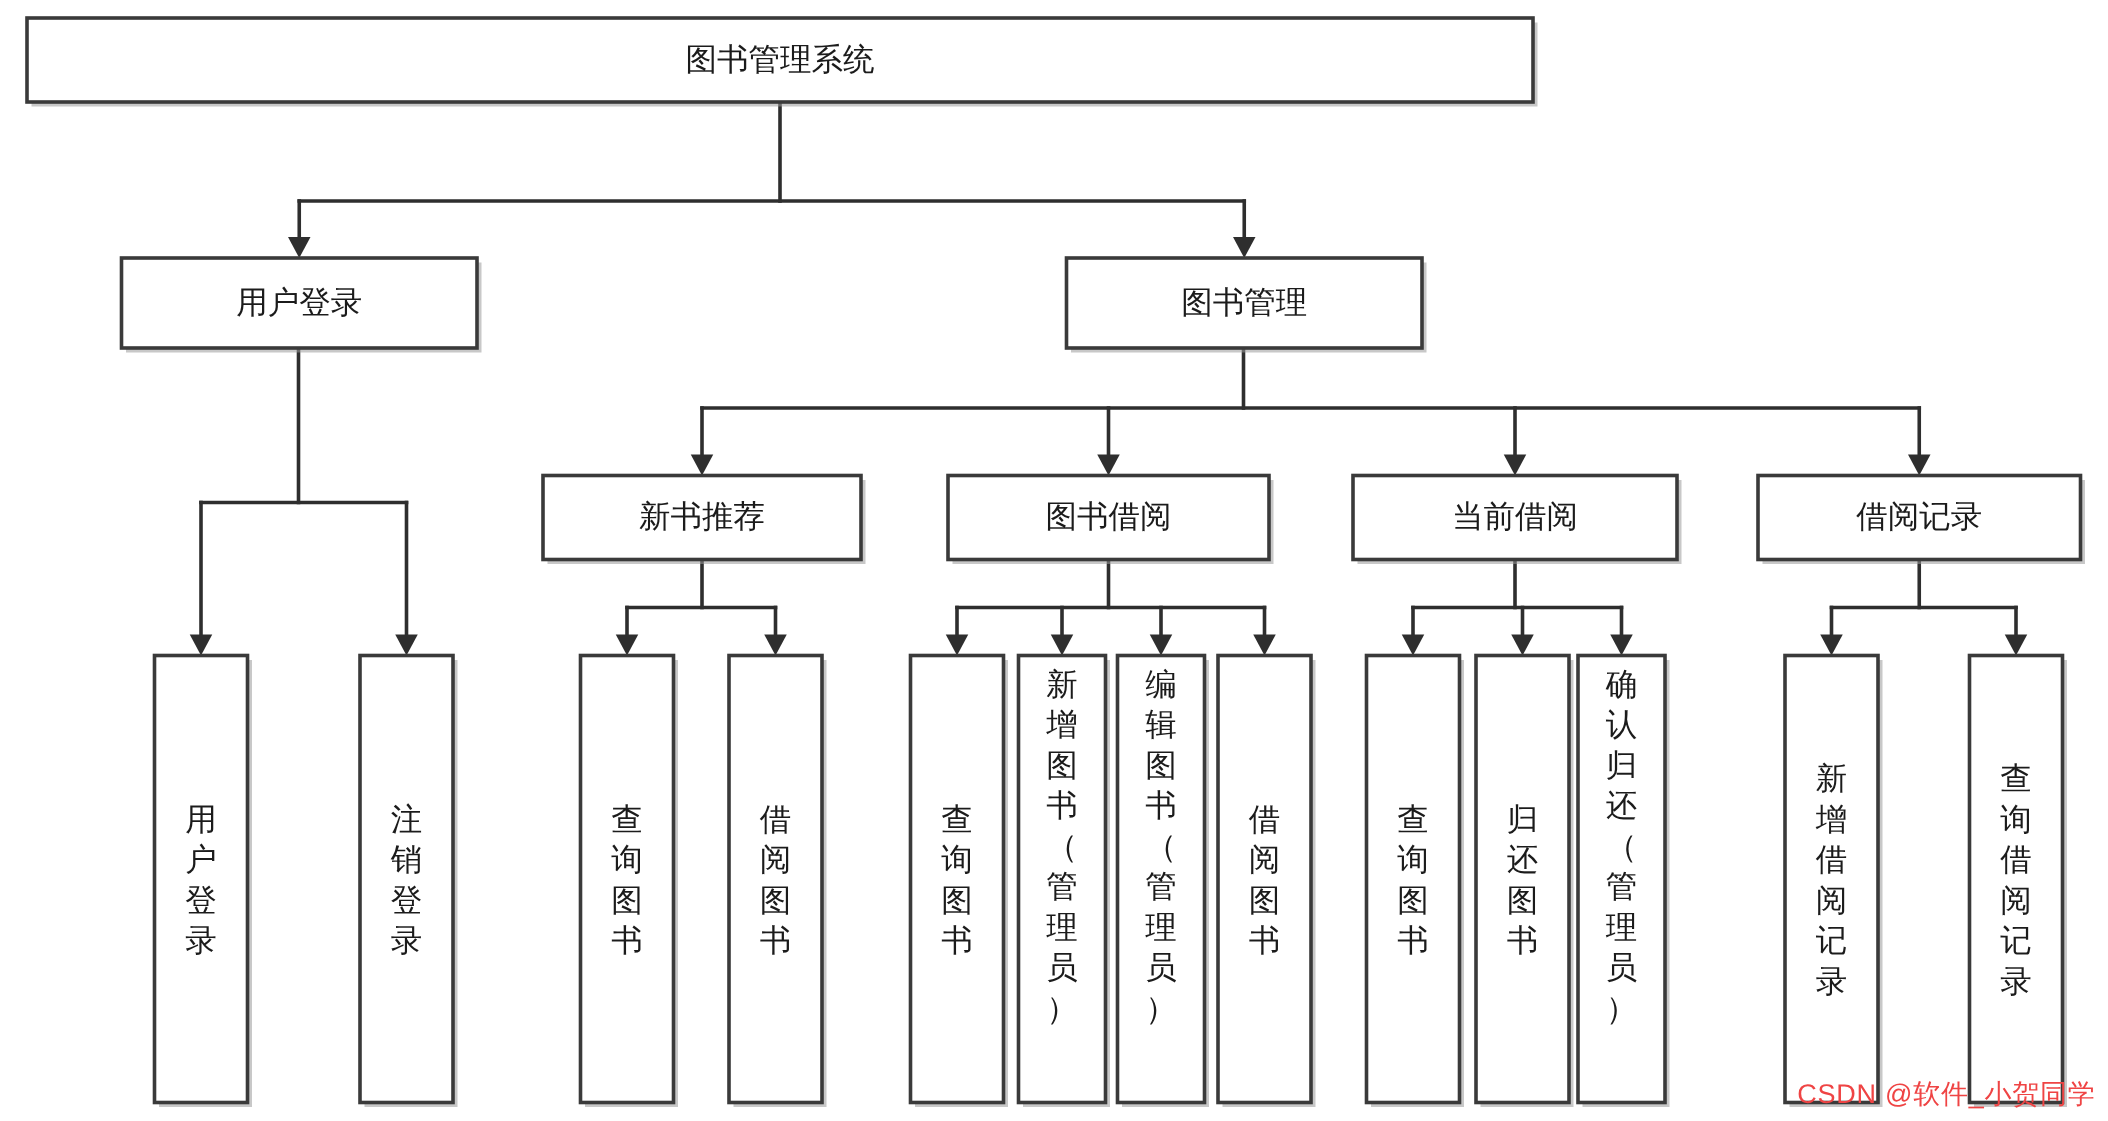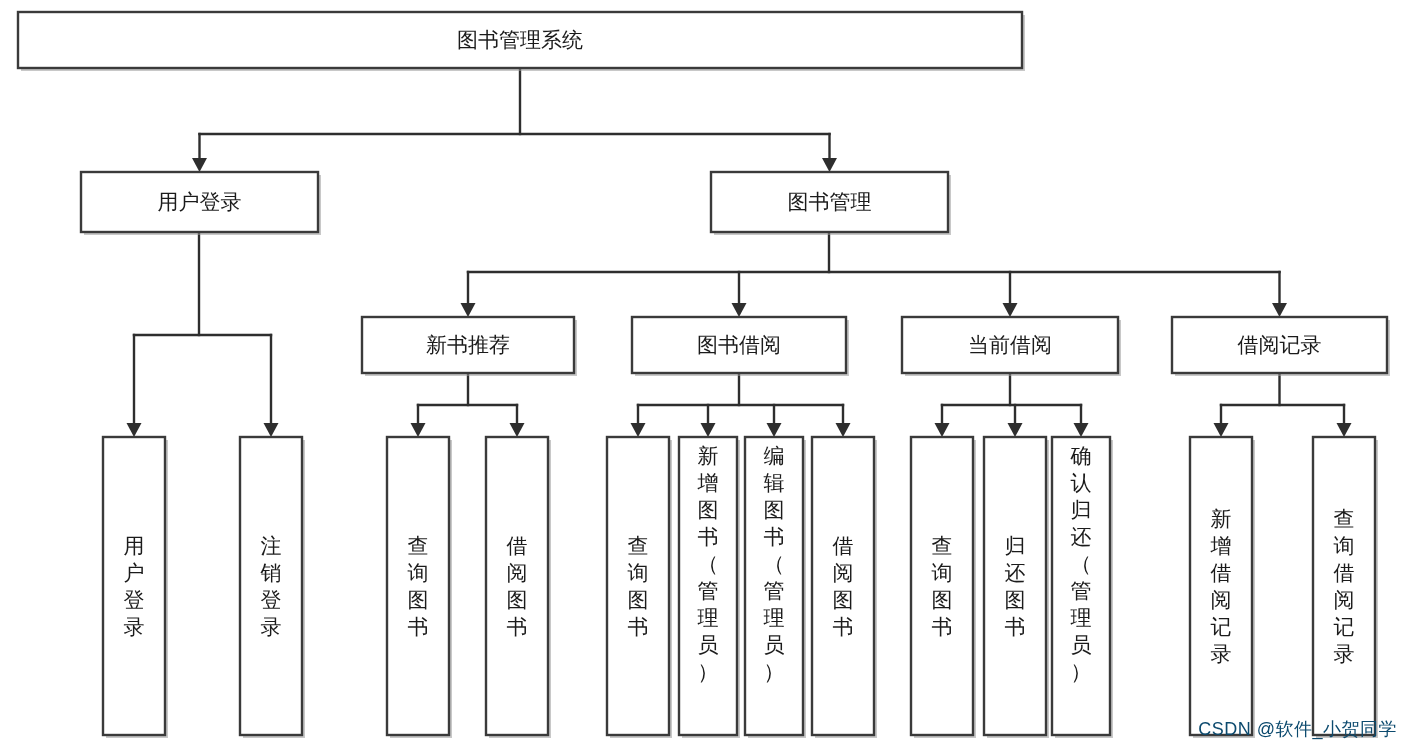--- a/index.html
+++ b/index.html
@@ -57,21 +57,21 @@
     font-size: 21px;
     fill: #1b1b1b;
     text-anchor: middle;
   }
   .watermark {
     position: absolute;
     right: 8px;
     bottom: 6px;
     font-family: "Liberation Sans", "DejaVu Sans", sans-serif;
     font-size: 18px;
-    color: #0c4a6e;
+    color: #ef4444;
     letter-spacing: 0.5px;
     white-space: nowrap;
     user-select: none;
   }
 </style>
 </head>
 <body>
 
 <div id="diagram-root">
   <svg id="tree-svg" viewBox="0 0 1405 747">

